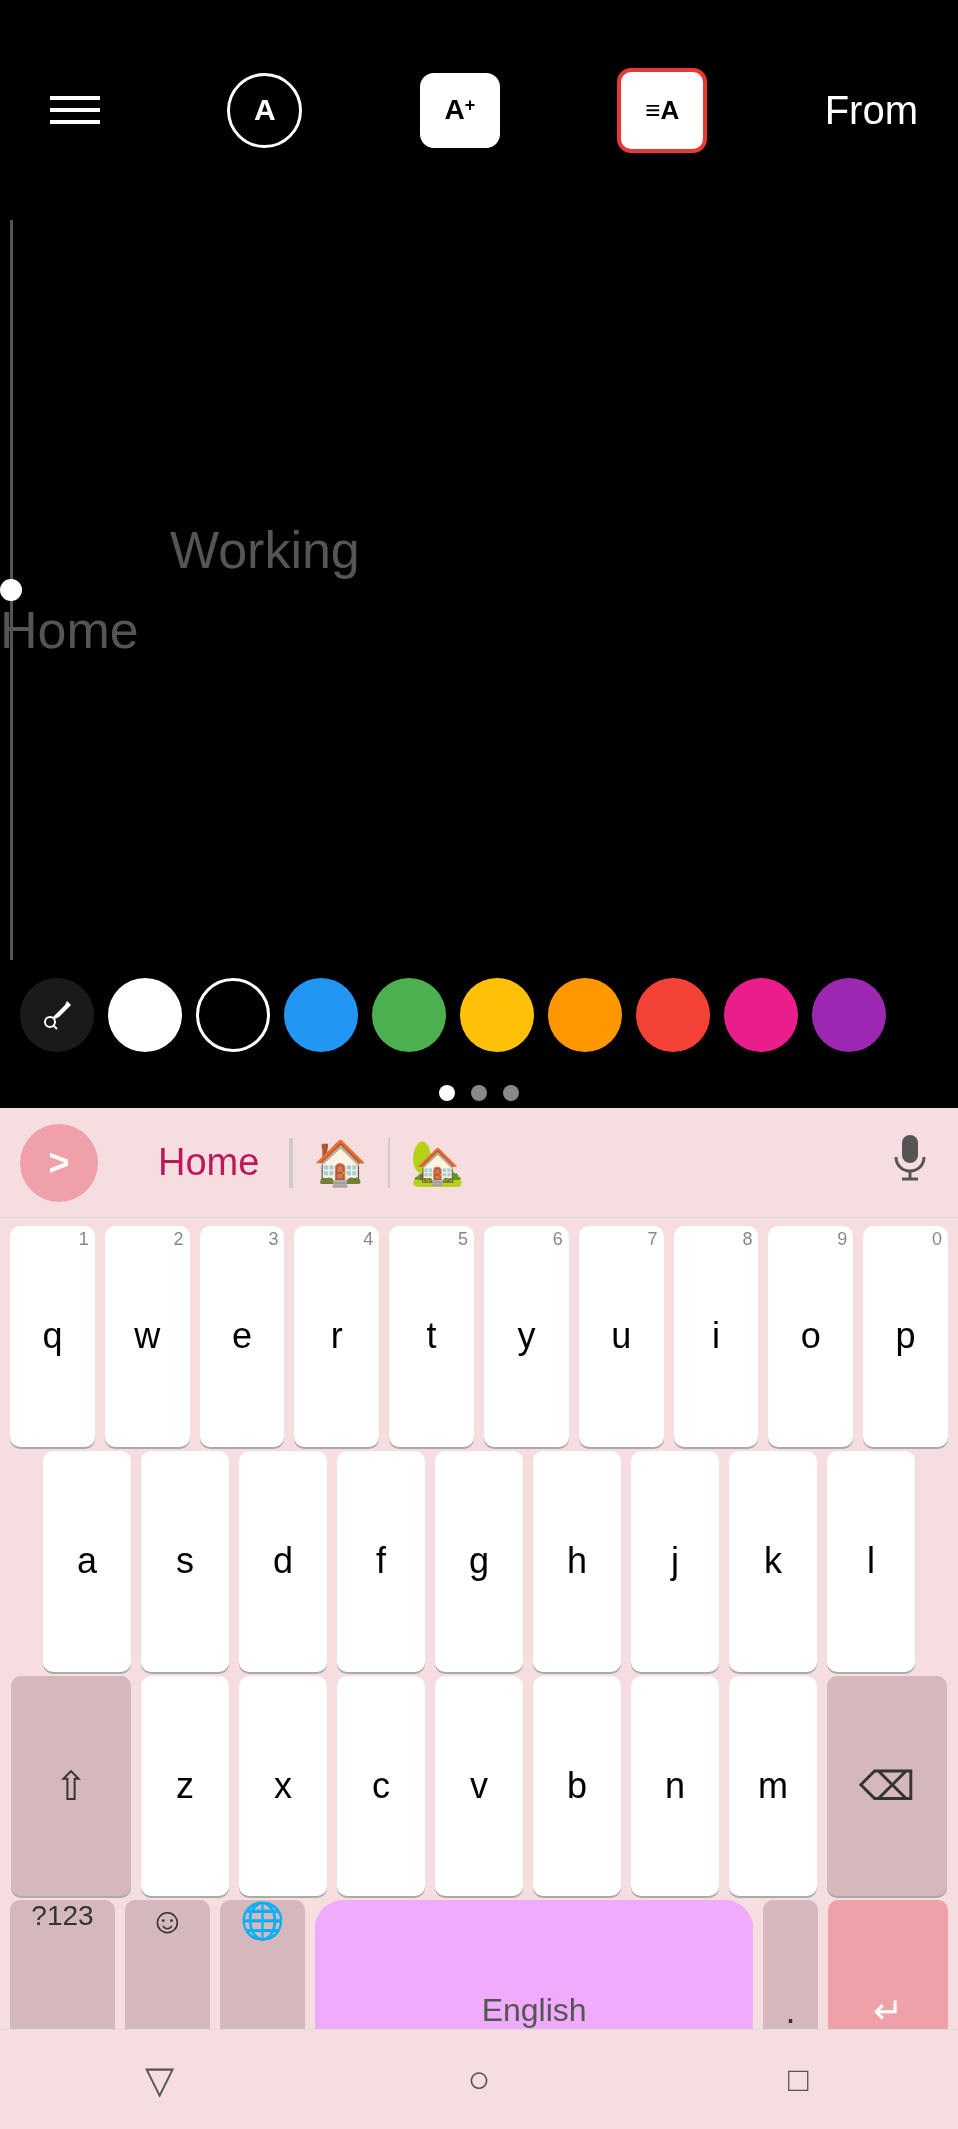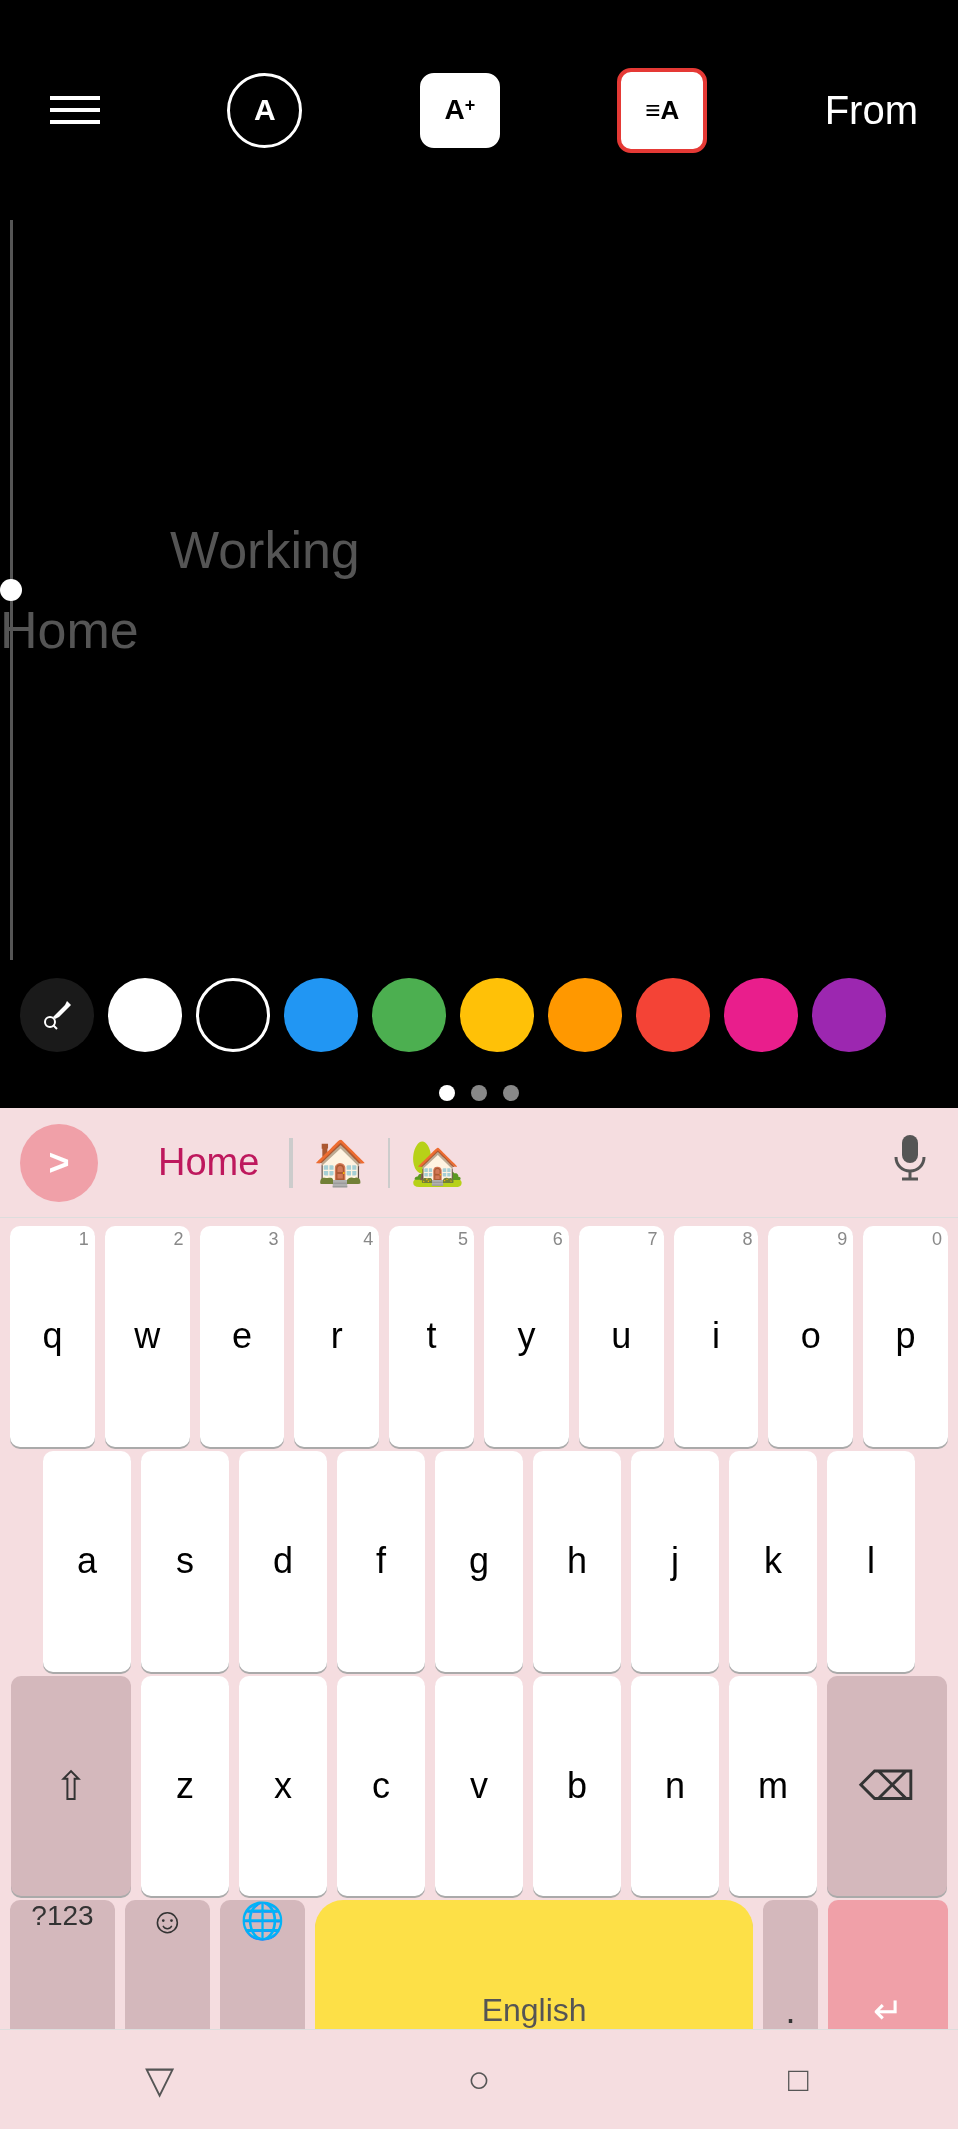--- a/index.html
+++ b/index.html
@@ -311,21 +311,21 @@
       cursor: pointer;
       box-shadow: 0 2px 0 #aaa;
       height: 100%;
     }
     .key-special-icon {
       font-size: 40px;
       color: #333;
     }
     .key-space {
       flex: 4;
-      background: #fde047;
+      background: #f0abfc;
       border-radius: 28px;
       display: flex;
       align-items: center;
       justify-content: center;
       cursor: pointer;
       box-shadow: 0 2px 0 #aaa;
       height: 100%;
       font-size: 32px;
       color: #555;
     }

